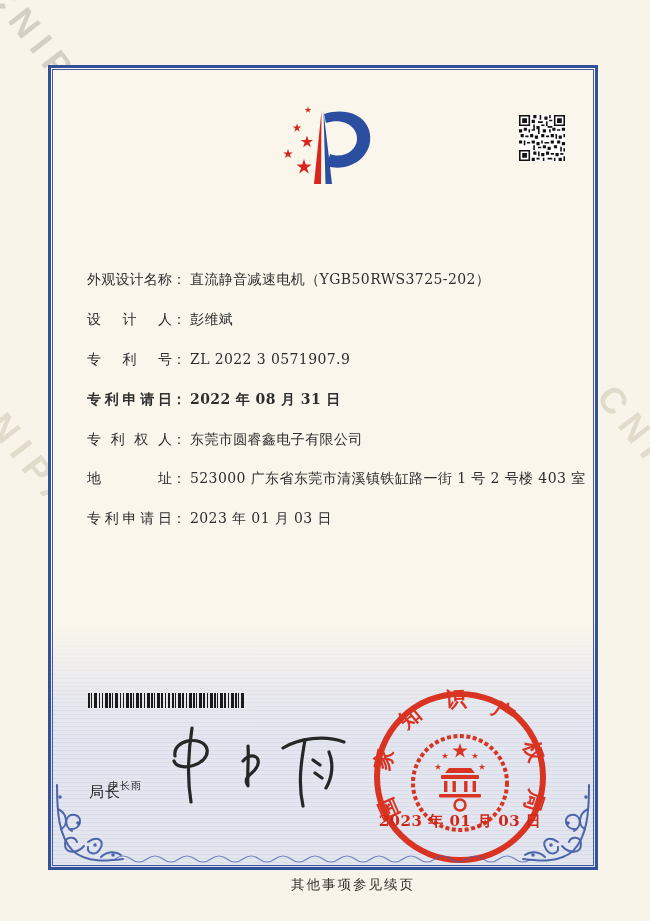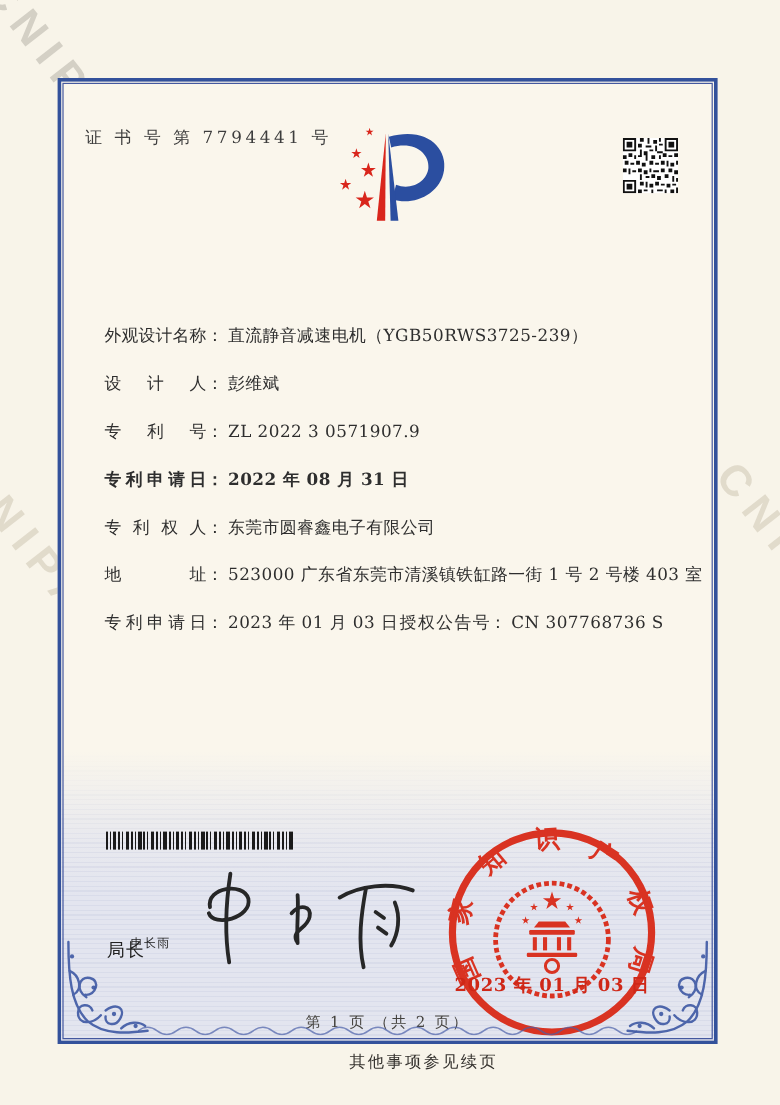--- a/index.html
+++ b/index.html
@@ -100,21 +100,20 @@
 <div class="wm" style="left:365px;top:205px;">CNIPA</div>
 <div class="wm" style="left:-55px;top:430px;">CNIPA</div>
 <div class="wm" style="left:575px;top:430px;">CNIPA</div>
 <div class="wm faint" style="left:300px;top:645px;">CNIPA</div>
 
 <div class="frame">
   <div class="frame-inner-line"></div>
 
   <div class="band"></div>
 
-  <div class="cert-no">证 书 号 第 7794441 号</div>
 
   <svg class="logo" width="118" height="92" viewBox="0 0 118 92">
     <defs>
       <path id="starP" d="M0,-1 L0.225,-0.309 0.951,-0.309 0.363,0.118 0.588,0.809 0,0.382 -0.588,0.809 -0.363,0.118 -0.951,-0.309 -0.225,-0.309 Z"></path>
     </defs>
 
     <path d="M49,10 C80,1 98,19 95,38 C92,58 69,68 52,62 L55,50 C68,55 81,47 82,36 C83,24 70,13 51,19 Z" fill="#2b4ea0"></path>
 
     <polygon points="46.5,7 39,80 46,80" fill="#d9261c"></polygon>
     <polygon points="48.5,7 50.5,80 57,80" fill="#2b4ea0"></polygon>
@@ -150,42 +149,39 @@
       M22,19h2v2h-2z M26,20h1v3h-1z M28,21h1v2h-1z
       M9,23h2v2h-2z M12,23h1v3h-1z M14,24h2v2h-2z M17,23h2v2h-2z
       M20,24h2v1h-2z M23,24h2v2h-2z M26,24h2v1h-2z
       M8,27h2v2h-2z M11,27h2v1h-2z M15,27h1v2h-1z M18,27h3v1h-3z
       M22,27h1v2h-1z M25,27h2v2h-2z M28,26h1v3h-1z"></path>
   </svg>
 
 
   <div class="fields">
     <div class="frow" style="top:0px;">
-      <span class="f-label">外观设计名称</span><span class="f-colon">：</span><span class="f-value">直流静音减速电机（YGB50RWS3725-239）</span>
+      <span class="f-label">外观设计名称</span><span class="f-colon">：</span><span class="f-value">直流静音减速电机（YGB50RWS3725-202）</span>
     </div>
     <div class="frow" style="top:40px;">
       <span class="f-label">设计人</span><span class="f-colon">：</span><span class="f-value">彭维斌</span>
     </div>
     <div class="frow" style="top:80px;">
       <span class="f-label">专利号</span><span class="f-colon">：</span><span class="f-value">ZL 2022 3 0571907.9</span>
     </div>
     <div class="frow" style="top:120px;font-weight:bold;">
       <span class="f-label">专利申请日</span><span class="f-colon">：</span><span class="f-value">2022 年 08 月 31 日</span>
     </div>
     <div class="frow" style="top:160px;">
       <span class="f-label">专利权人</span><span class="f-colon">：</span><span class="f-value">东莞市圆睿鑫电子有限公司</span>
     </div>
     <div class="frow" style="top:199px;">
       <span class="f-label">地址</span><span class="f-colon">：</span><span class="f-value">523000 广东省东莞市清溪镇铁缸路一街 1 号 2 号楼 403 室</span>
     </div>
     <div class="frow" style="top:239px;width:486px;">
       <span class="f-label">专利申请日</span><span class="f-colon">：</span><span class="f-value">2023 年 01 月 03 日</span>
-      <span class="f2">
-        <span class="f-label">授权公告号</span><span class="f-colon">：</span><span class="f-value">CN 307768736 S</span>
-      </span>
     </div>
   </div>
 
 
   <div class="barcode"></div>
 
   <svg class="sig" width="230" height="100" viewBox="0 0 230 100">
     <g fill="none" stroke="#171717" stroke-width="3.2" stroke-linecap="round" stroke-linejoin="round" opacity="0.92">
       <path d="M45,12 C41,38 40,62 44,86"></path>
       <path d="M28,40 C25,23 56,19 60,33 C63,49 31,57 27,45"></path>
@@ -225,21 +221,20 @@
         <rect x="-7.5" y="4" width="3.4" height="11"></rect>
         <rect x="4.1" y="4" width="3.4" height="11"></rect>
         <rect x="12.6" y="4" width="3.4" height="11"></rect>
         <rect x="-21" y="17" width="42" height="3.5" rx="1"></rect>
       </g>
       <circle cy="28" r="5.5" fill="none" stroke-width="2.5"></circle>
     </g>
   </svg>
   <div class="seal-date">2023 年 01 月 03 日</div>
 
-  <div class="page-no">第 1 页 （共 2 页）</div>
 
   <svg class="corner left" width="72" height="82" viewBox="0 0 72 82">
     <g fill="none" stroke="#3d58a3" stroke-width="2" stroke-linecap="round" opacity="0.9">
       <path d="M4,2 C4,30 6,54 20,68 C34,80 54,78 70,76"></path>
       <path d="M5,26 C14,30 16,42 8,46"></path>
       <path d="M19,48 C10,43 12,30 22,32 C31,34 27,47 18,46"></path>
       <path d="M31,63 C24,71 12,71 12,61 C12,53 22,53 24,59"></path>
       <path d="M35,59 C45,52 52,58 47,66 C43,73 34,71 35,64"></path>
       <path d="M48,74 C54,68 63,68 68,72"></path>
     </g>

